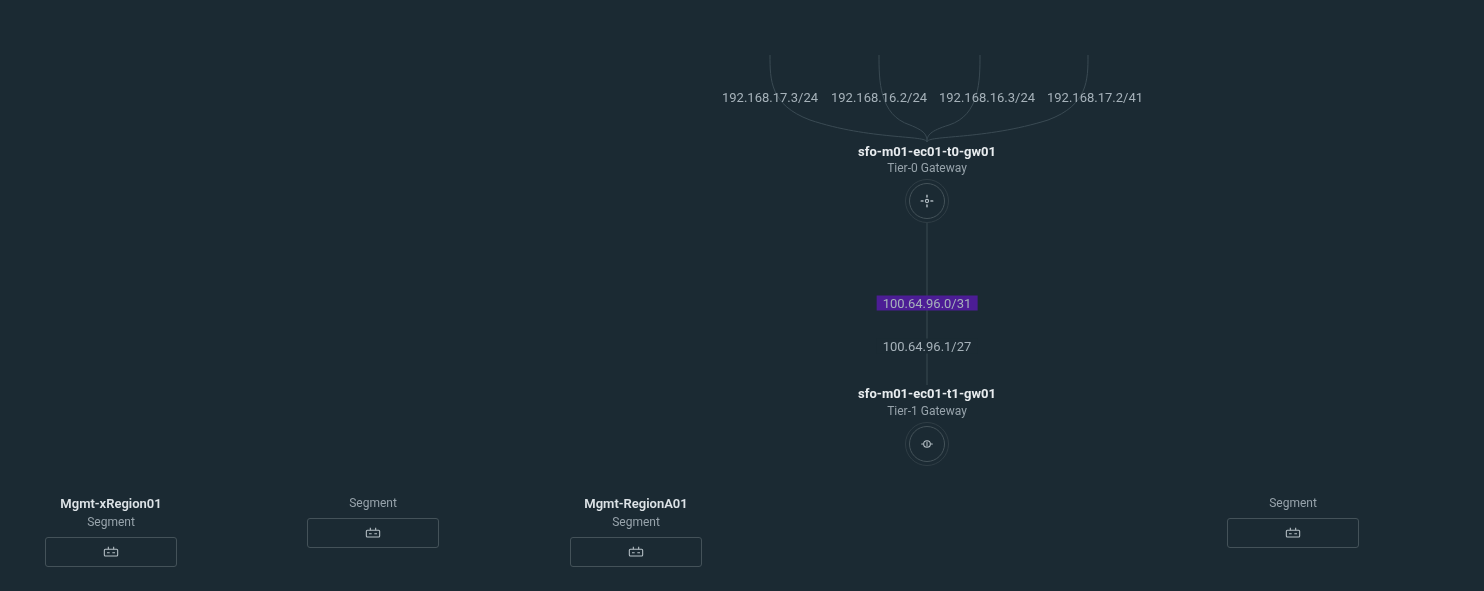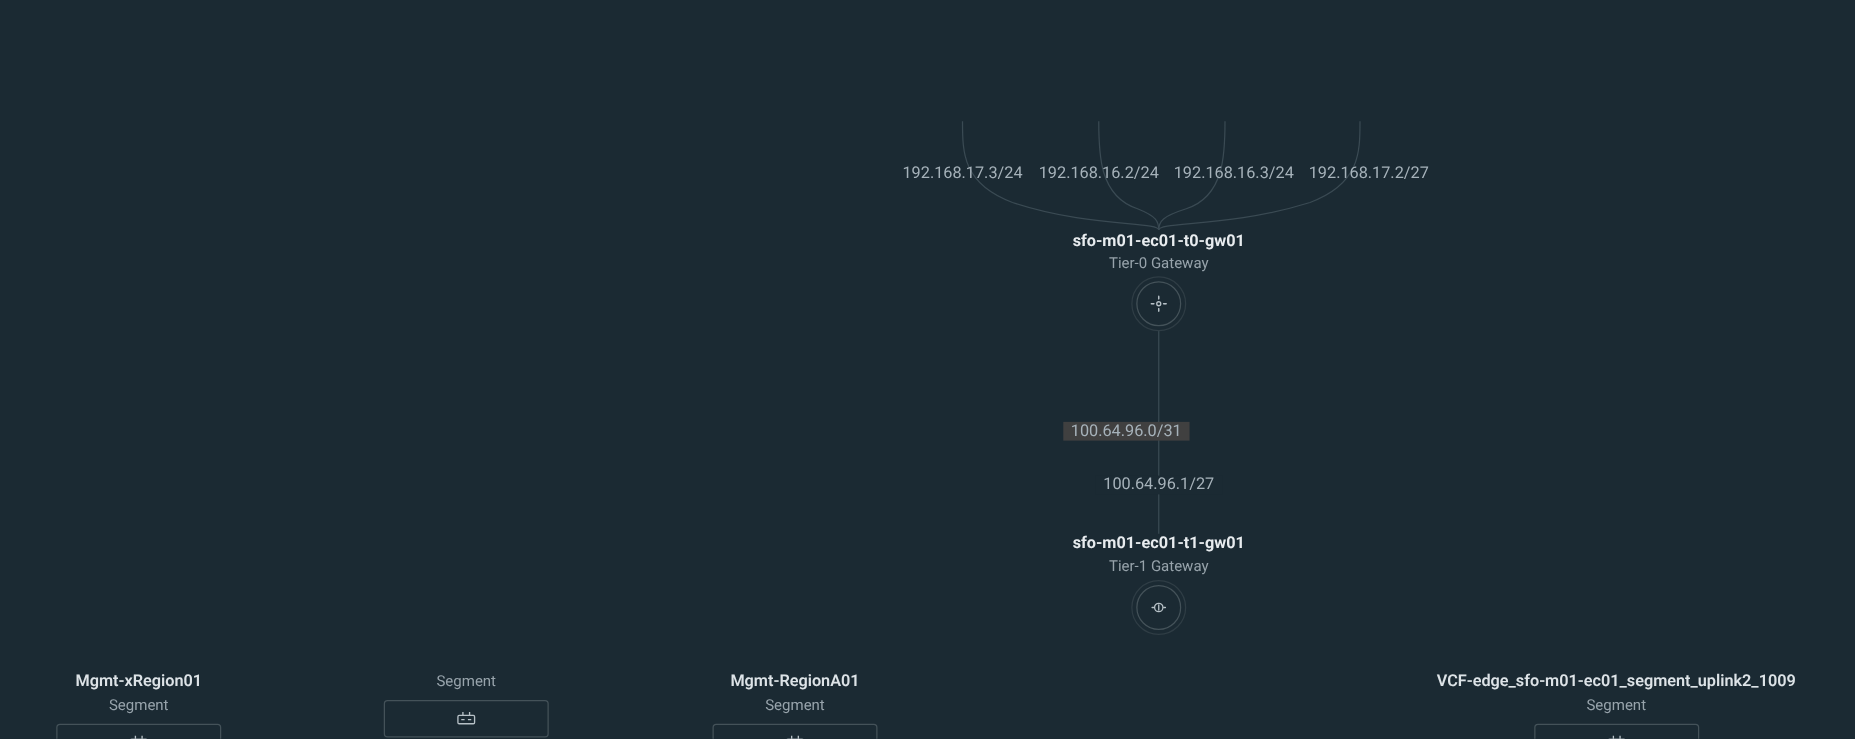--- a/index.html
+++ b/index.html
@@ -8,21 +8,20 @@
     width: 1484px; height: 591px;
     background: #1B2A33;
     font-family: -apple-system, BlinkMacSystemFont, "Segoe UI", Roboto, sans-serif;
     color: #A9B6BE;
     overflow: hidden;
     position: relative;
   }
   .canvas {
     position: absolute;
     inset: 0;
-    margin-top: 42px;
   }
   svg.links {
     position: absolute;
     inset: 0;
     width: 1484px;
     height: 591px;
     pointer-events: none;
   }
   .ip-label {
     position: absolute;
@@ -117,35 +116,35 @@
 
       <path d="M 1088 55 C 1088 80, 1088 105, 1048 120 C 984 140, 927 135, 927 142"></path>
 
       <path d="M 927 222 L 927 385"></path>
     </g>
   </svg>
 
   <span class="ip-label" style="left:770px; top:97px;">192.168.17.3/24</span>
   <span class="ip-label" style="left:879px; top:97px;">192.168.16.2/24</span>
   <span class="ip-label" style="left:987px; top:97px;text-align:center;">192.168.16.3/24</span>
-  <span class="ip-label" style="left:1095px; top:97px;">192.168.17.2/27</span>
+  <span class="ip-label" style="left:1095px; top:97px;">192.168.17.2/41</span>
 
   <span class="node-title" style="left:927px; top:151px;">sfo-m01-ec01-t0-gw01</span>
   <span class="node-sub" style="left:927px; top:168px;">Tier-0 Gateway</span>
   <div class="gw-icon" style="left:927px; top:201px;">
     <svg class="gw-glyph" viewBox="0 0 24 24">
       <g stroke="#B7C1C7" stroke-width="1.6" fill="none" stroke-linecap="round">
         <circle cx="12" cy="12" r="2.4"></circle>
         <path d="M4 12 H0.5 M24 12 H20 M12 4 V0.5 M12 24 V20" transform="scale(0.7) translate(5,5)"></path>
         <path d="M3 12 h3 M18 12 h3 M12 3 v3 M12 18 v3"></path>
       </g>
     </svg>
   </div>
 
-  <span class="ip-label" style="left:901px; top:303px; background:#404040; padding:0 6px;">100.64.96.0/31</span>
+  <span class="ip-label" style="left:927px; top:303px; background:#4c1d95; padding:0 6px;">100.64.96.0/31</span>
   <span class="ip-label" style="left:927px; top:346px; background:#1B2A33; padding:0 6px;">100.64.96.1/27</span>
 
   <span class="node-title" style="left:927px; top:393px;">sfo-m01-ec01-t1-gw01</span>
   <span class="node-sub" style="left:927px; top:411px;">Tier-1 Gateway</span>
   <div class="gw-icon" style="left:927px; top:444px;">
     <svg class="gw-glyph" viewBox="0 0 24 24">
       <g stroke="#B7C1C7" stroke-width="1.6" fill="none" stroke-linecap="round">
         <circle cx="12" cy="12" r="5"></circle>
         <path d="M12 9 v6"></path>
         <path d="M4 12 h2 M18 12 h2"></path>
@@ -188,21 +187,20 @@
         <g stroke="#B7C1C7" stroke-width="1.6" fill="none">
           <rect x="2" y="6" width="20" height="10" rx="1.5"></rect>
           <path d="M6 11 h4 M14 11 h4"></path>
           <path d="M8 2 v4 M16 2 v4"></path>
         </g>
       </svg>
     </div>
   </div>
 
   <div class="seg-block" style="left:1293px; top:496px;">
-    <div class="seg-title">VCF-edge_sfo-m01-ec01_segment_uplink2_1009</div>
     <div class="seg-sub">Segment</div>
     <div class="seg-btn">
       <svg class="seg-svg" viewBox="0 0 24 20">
         <g stroke="#B7C1C7" stroke-width="1.6" fill="none">
           <rect x="2" y="6" width="20" height="10" rx="1.5"></rect>
           <path d="M6 11 h4 M14 11 h4"></path>
           <path d="M8 2 v4 M16 2 v4"></path>
         </g>
       </svg>
     </div>

